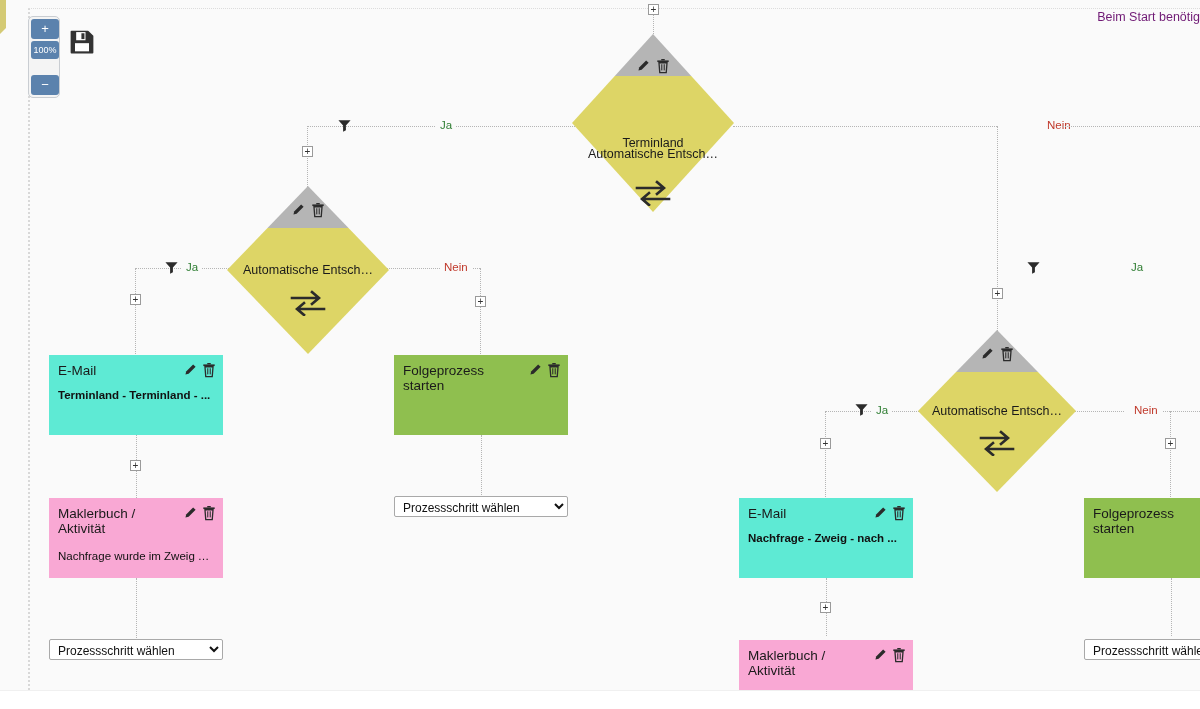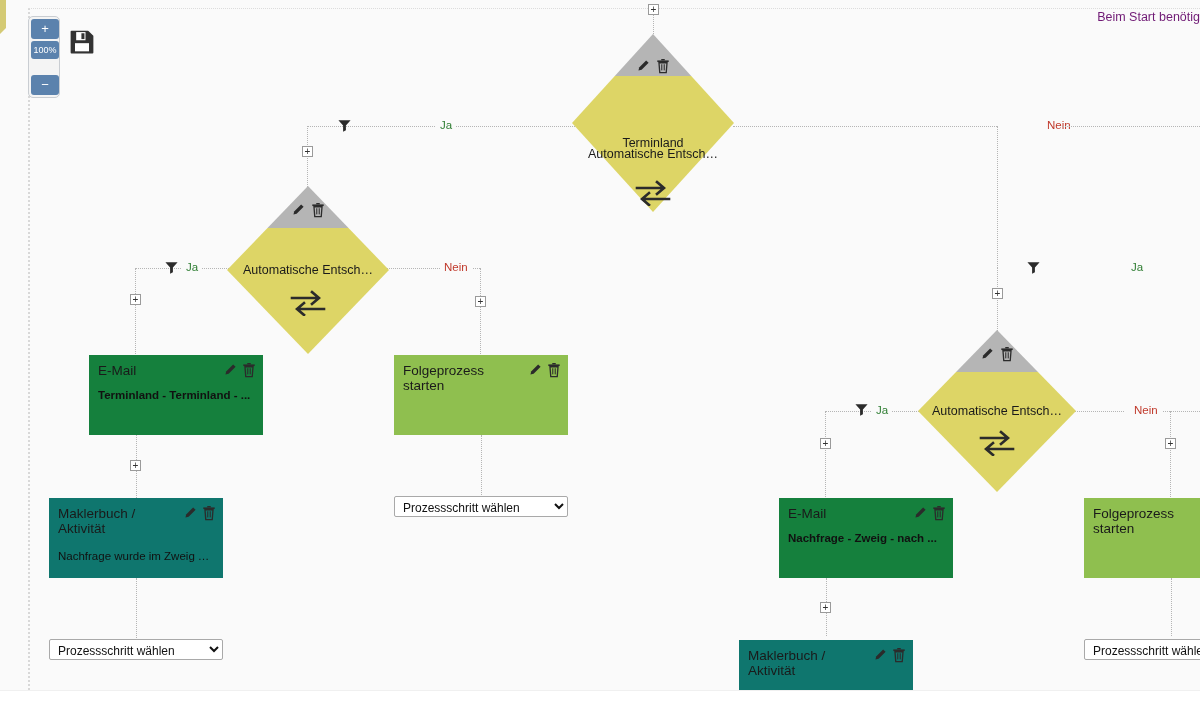--- a/index.html
+++ b/index.html
@@ -112,22 +112,22 @@
   }
   .diamond-swap{
     position:absolute;left:50%;transform:translateX(-50%);z-index:3;
   }
 
   
   .card{
     position:absolute;box-sizing:border-box;
     padding:8px 9px;overflow:hidden;
   }
-  .card.blue{background:#15803d;margin-left:40px;}
-  .card.cyan{background:#0f766e;}
+  .card.blue{background:#5eead4;}
+  .card.cyan{background:#f9a8d4;}
   .card.green{background:#8fbf4f;}
   .card-title{
     font-size:13.5px;color:#1a1a1a;line-height:15px;
     padding-right:42px;
   }
   .card-icons{
     position:absolute;right:7px;top:7px;display:flex;gap:5px;align-items:center;
   }
   .card-sub{
     margin-top:11px;font-size:11.5px;color:#111;

